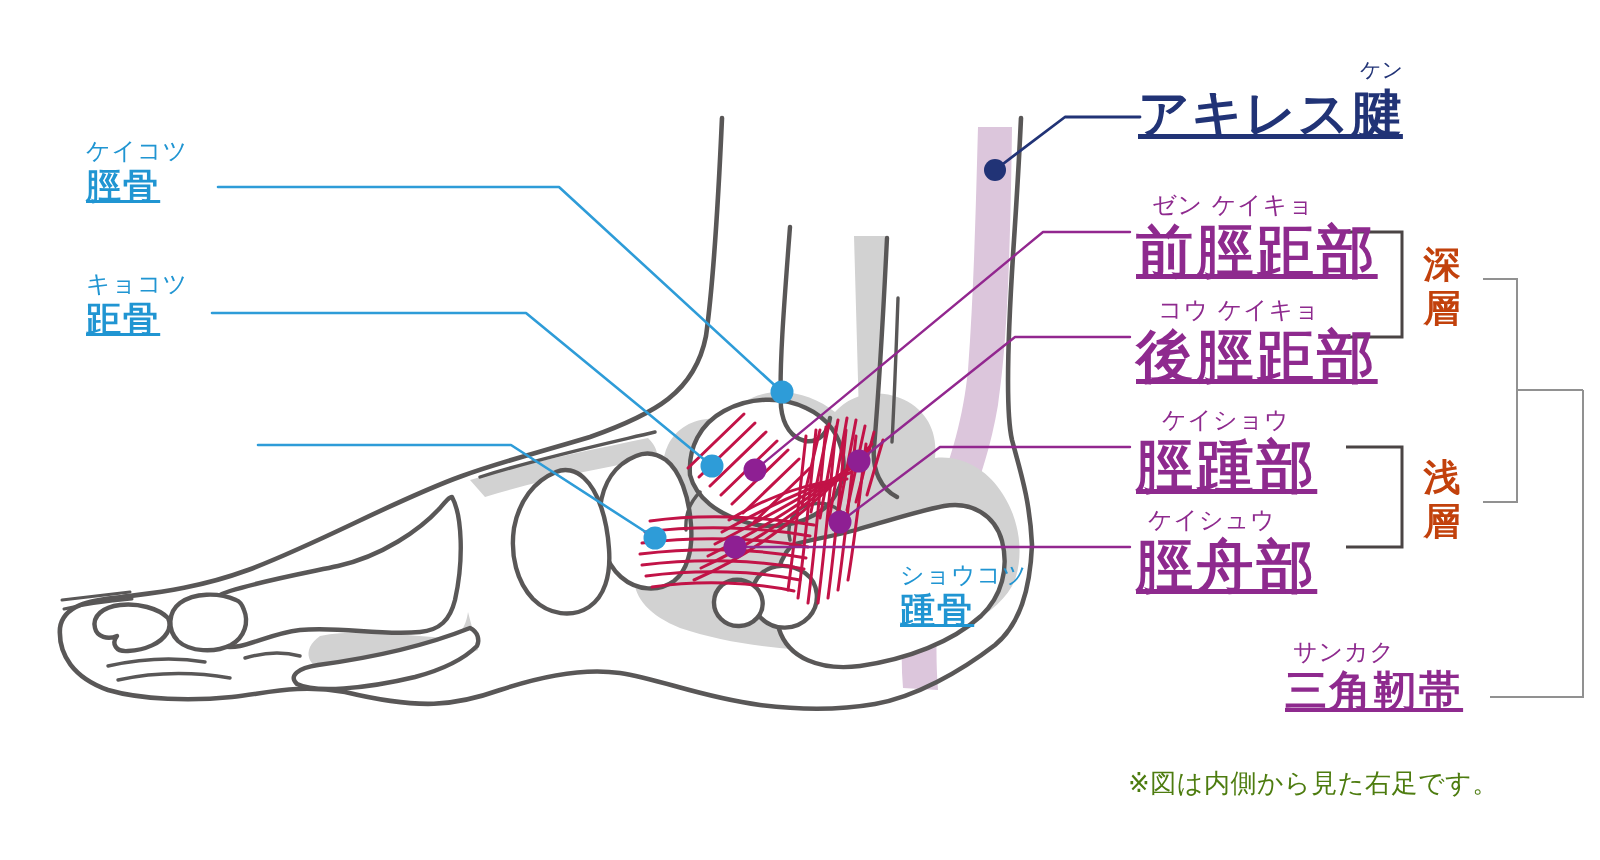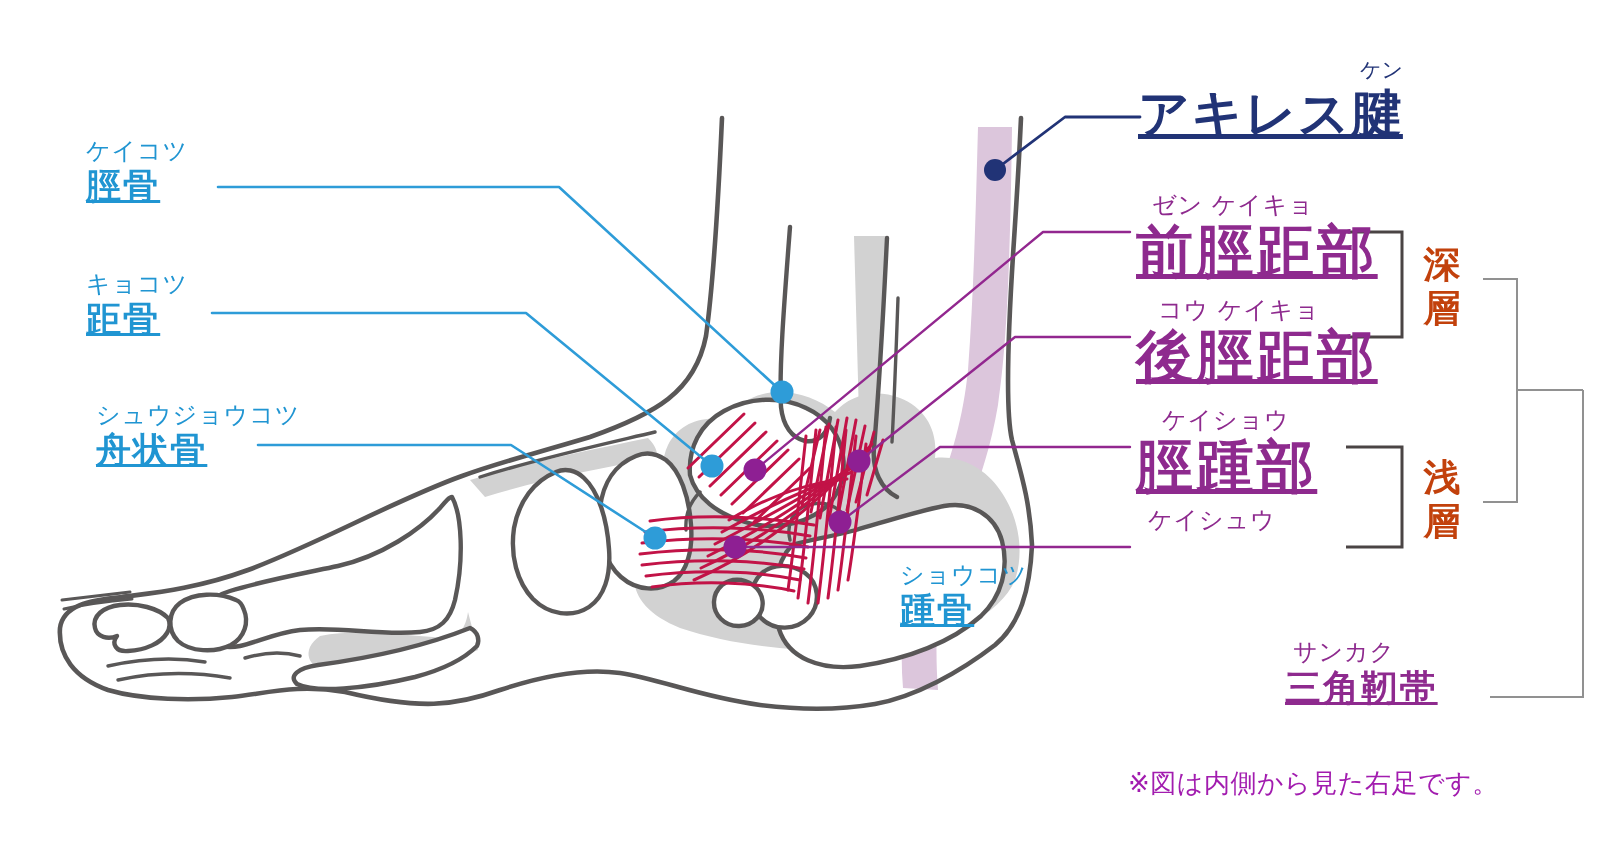--- a/index.html
+++ b/index.html
@@ -9,21 +9,21 @@
   .lbl{position:absolute;line-height:1;white-space:nowrap;}
   .furi{display:block;font-size:24px;font-weight:400;letter-spacing:.04em;margin-bottom:6px;}
   .main{display:block;font-size:35px;font-weight:700;letter-spacing:.06em;text-decoration:underline;}
   .blue{color:#2095D2;}
   .purple{color:#8E2A8E;}
   .navy{color:#213376;}
   .r-main{font-size:57px;}
   .ach-main{font-size:51px;letter-spacing:.02em;}
   .layer-lbl{position:absolute;width:42px;font-size:37px;font-weight:600;color:#c2410c;
              line-height:1.18;word-break:break-all;letter-spacing:0;text-align:center;}
-  .note{position:absolute;font-size:26px;color:#a21caf;letter-spacing:.02em;}
+  .note{position:absolute;font-size:26px;color:#4d7c0f;letter-spacing:.02em;}
 </style>
 </head>
 <body>
 
 <div id="stage">
 
   <svg id="figure-svg" width="1600" height="860" viewBox="0 0 1600 860">
 
     <path d="M 978,127 L 1012,127 C 1010,280 1006,350 998,405 C 988,465 968,510 950,555
          C 938,585 934,640 938,690 L 903,688 C 898,630 908,570 925,525
@@ -186,24 +186,20 @@
   </svg>
 
   <div class="lbl blue" style="left:86px;top:139px">
     <span class="furi">ケイコツ</span>
     <span class="main">脛骨</span>
   </div>
   <div class="lbl blue" style="left:86px;top:272px">
     <span class="furi">キョコツ</span>
     <span class="main">距骨</span>
   </div>
-  <div class="lbl blue" style="left:96px;top:403px">
-    <span class="furi">シュウジョウコツ</span>
-    <span class="main">舟状骨</span>
-  </div>
   <div class="lbl blue" style="left:900px;top:563px">
     <span class="furi">ショウコツ</span>
     <span class="main">踵骨</span>
   </div>
 
   <div class="lbl navy" style="left:1360px;top:60px;font-size:21px;font-weight:500">ケン</div>
   <div class="lbl navy" style="left:1138px;top:88px">
     <span class="main ach-main">アキレス腱</span>
   </div>
 
@@ -214,24 +210,25 @@
   <div class="lbl purple" style="left:1136px;top:408px">
     <span class="furi" style="margin-left:26px">ケイショウ</span>
     <span class="main r-main">脛踵部</span>
   </div>
   <div class="lbl purple" style="left:1136px;top:298px">
     <span class="furi" style="margin-left:22px">コウ ケイキョ</span>
     <span class="main r-main">後脛距部</span>
   </div>
   <div class="lbl purple" style="left:1136px;top:508px">
     <span class="furi" style="margin-left:12px">ケイシュウ</span>
+    <span class="main r-main">脛舟部</span>
   </div>
 
   <div class="layer-lbl" style="left:1421px;top:243px">深層</div>
   <div class="layer-lbl" style="left:1421px;top:456px">浅層</div>
 
   <div class="lbl purple" style="left:1285px;top:640px">
     <span class="furi" style="margin-left:8px">サンカク</span>
-    <span class="main" style="font-size:36px">三角靭帯</span>
+    <span class="main" style="font-size:42px">三角靭帯</span>
   </div>
 
   <div class="note" style="left:1128px;top:766px">※図は内側から見た右足です。</div>
 </div>
 
 </body></html>

